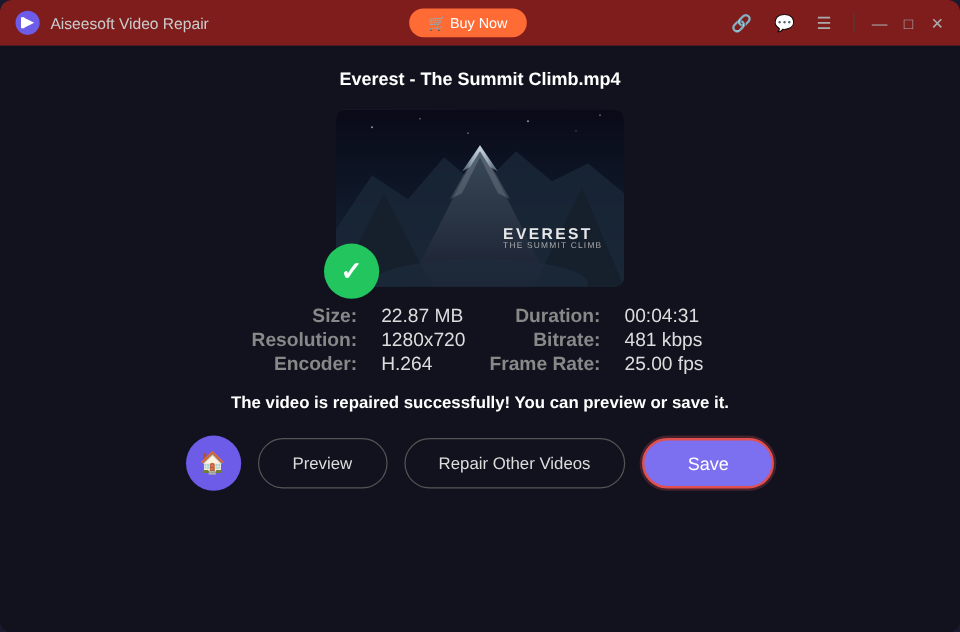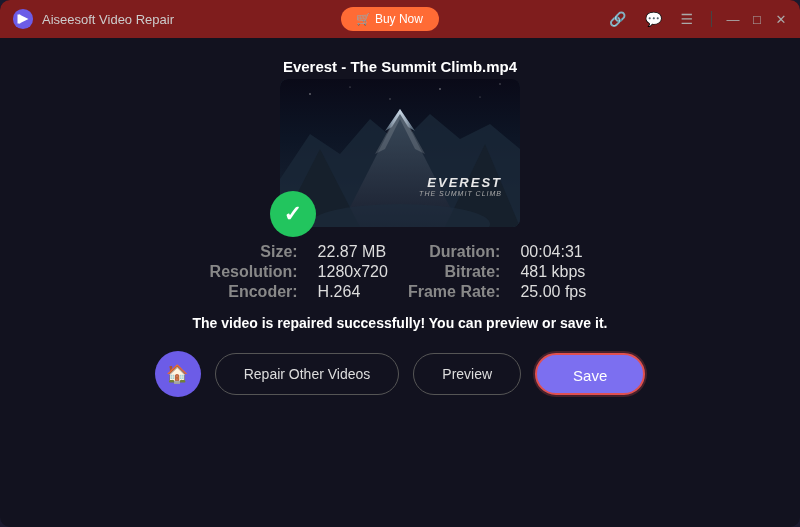--- a/index.html
+++ b/index.html
@@ -110,21 +110,21 @@
       align-items: center;
       justify-content: flex-start;
       padding: 20px 30px 20px;
       overflow: hidden;
     }
 
     .video-filename {
       font-size: 15px;
       font-weight: 600;
       color: #ffffff;
-      margin-bottom: 4px;
+      margin-bottom: 16px;
     }
 
     
     .thumbnail-wrapper {
       position: relative;
       width: 240px;
       height: 148px;
       border-radius: 8px;
       overflow: visible;
       margin-bottom: 16px;
@@ -154,22 +154,20 @@
       height: 100%;
       position: absolute;
       top: 0;
       left: 0;
     }
 
     .everest-text {
       position: absolute;
       bottom: 30px;
       right: 18px;
-      text-align: right;
-      font-style: italic;
     }
 
     .everest-title {
       font-size: 13px;
       font-weight: 700;
       color: #e8e8e8;
       letter-spacing: 2px;
       text-transform: uppercase;
     }
 
@@ -384,21 +382,21 @@
       <span class="info-value">25.00 fps</span>
     </div>
 
     <div class="success-message">The video is repaired successfully! You can preview or save it.</div>
 
     <div class="actions-bar">
       <button class="home-btn">
         <span>🏠</span>
       </button>
 
+      <button class="outline-btn">Preview</button>
+
       <button class="outline-btn">Repair Other Videos</button>
-
-      <button class="outline-btn">Preview</button>
 
       <button class="save-btn">Save</button>
     </div>
 
   </div>
 </div>
 
 </body></html>

